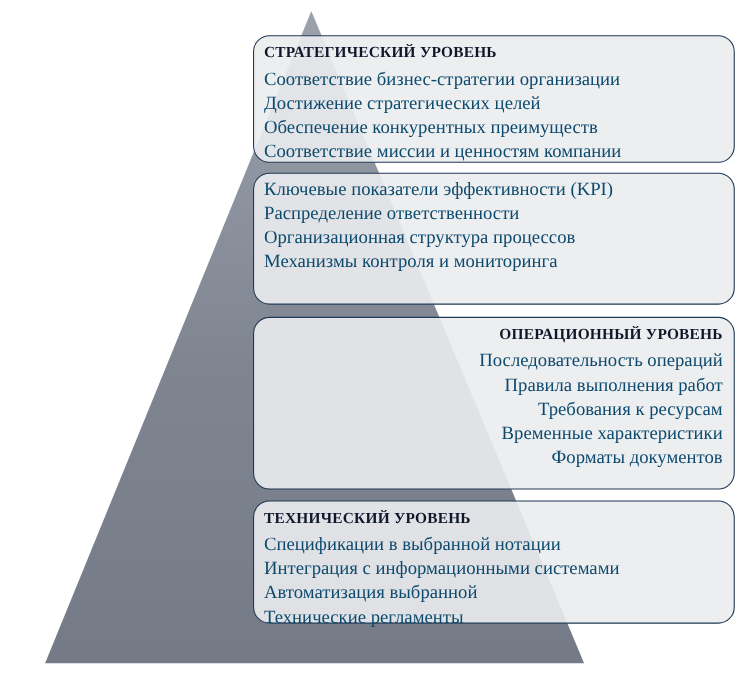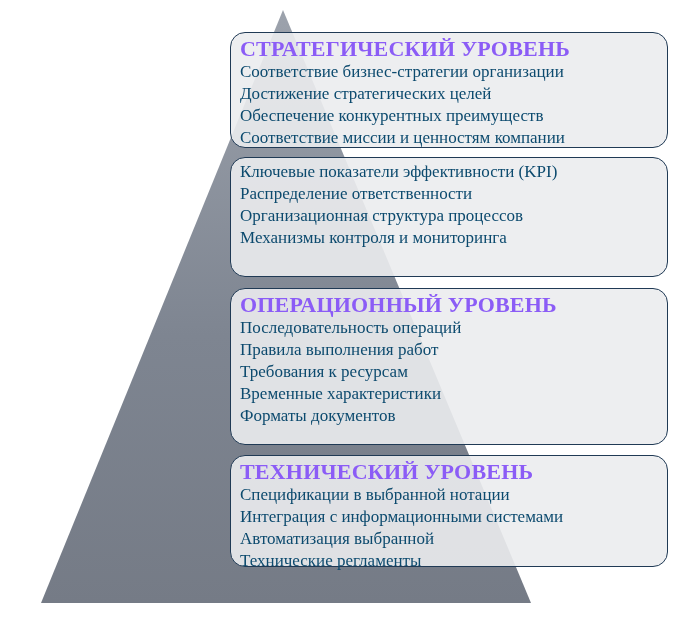--- a/index.html
+++ b/index.html
@@ -23,35 +23,35 @@
     width: 438px;
     box-sizing: border-box;
     border: 1.5px solid #203a55;
     border-radius: 15px;
     background: rgba(235,236,238,0.9);
     padding: 3px 10px 0 9px;
     color: #0d0d0d;
   }
   .level-title {
     font-weight: bold;
-    font-size: 22px;
+    font-size: 14px;
     line-height: 25px;
     letter-spacing: 0.2px;
-    color: #8b5cf6;
+    color: #0f172a;
     white-space: nowrap;
   }
   .level-item {
     font-size: 17px;
     line-height: 22px;
     color: #0c4a6e;
     white-space: nowrap;
   }
   #box-strategic   { top: 32px;  height: 116px; }
   #box-tactical    { top: 157px; height: 120px; }
-  #box-operational { top: 288px; height: 157px; }
+  #box-operational { top: 288px; height: 157px; text-align: right; }
   #box-technical   { top: 455px; height: 112px; }
 </style>
 </head>
 <body>
 
 <div class="stage">
 
   <svg class="pyramid-svg" viewBox="0 0 685 621" xmlns="http://www.w3.org/2000/svg" aria-hidden="true">
     <defs>
       <linearGradient id="pyrGrad" x1="0" y1="0" x2="0" y2="1">

